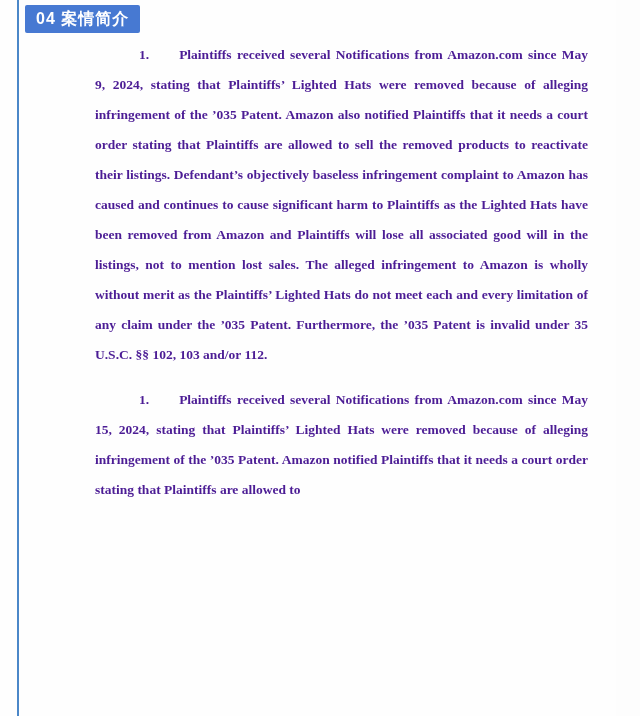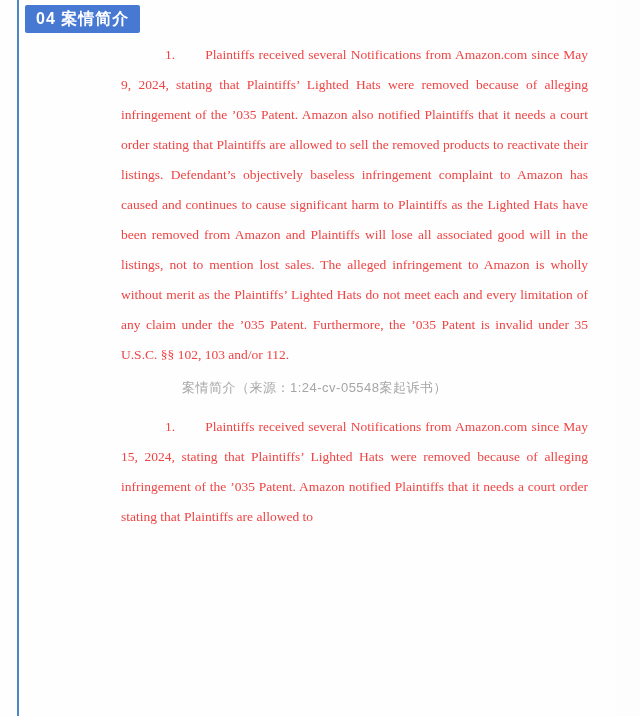--- a/index.html
+++ b/index.html
@@ -39,27 +39,28 @@
   }
   .cn-para{
     margin:21px 0 0 0;
     font-size:15.5px;
     line-height:27px;
     color:#3b3b3b;
     text-align:justify;
     letter-spacing:0.2px;
   }
   .en-para{
-    margin:7px 16px 0 96px;
+    margin:7px 16px 0 70px;
     font-family:"Liberation Serif","DejaVu Serif",serif;
     font-size:13.5px;
     line-height:30px;
-    color:#ef4444;
+    color:#4c1d95;
     text-align:justify;
     text-indent:44px;
+    font-weight:bold;
   }
   .en-para .num{
     margin-right:30px;
   }
   .caption{
     margin:9px 0 0 0;
     text-align:center;
     font-size:13px;
     color:#a6a6a6;
     letter-spacing:0.5px;
@@ -99,21 +100,20 @@
 <div class="page">
   <div class="left-rule"></div>
 
   <div class="content">
 
     <div class="badge">04 案情简介</div>
 
 
     <p class="en-para"><span class="num">1.</span><span>Plaintiffs received several Notifications from Amazon.com since May 9, 2024, stating that Plaintiffs’ Lighted Hats were removed because of alleging infringement of the ’035 Patent. Amazon also notified Plaintiffs that it needs a court order stating that Plaintiffs are allowed to sell the removed products to reactivate their listings. Defendant’s objectively baseless infringement complaint to Amazon has caused and continues to cause significant harm to Plaintiffs as the Lighted Hats have been removed from Amazon and Plaintiffs will lose all associated good will in the listings, not to mention lost sales. The alleged infringement to Amazon is wholly without merit as the Plaintiffs’ Lighted Hats do not meet each and every limitation of any claim under the ’035 Patent. Furthermore, the ’035 Patent is invalid under 35 U.S.C. §§ 102, 103 and/or 112.</span></p>
 
-    <div class="caption">案情简介（来源：1:24-cv-05548案起诉书）</div>
 
 
     <p class="en-para second"><span class="num">1.</span><span>Plaintiffs received several Notifications from Amazon.com since May 15, 2024, stating that Plaintiffs’ Lighted Hats were removed because of alleging infringement of the ’035 Patent. Amazon notified Plaintiffs that it needs a court order stating that Plaintiffs are allowed to</span></p>
 
     
   </div>
 
 </div>
 
 </body></html>

